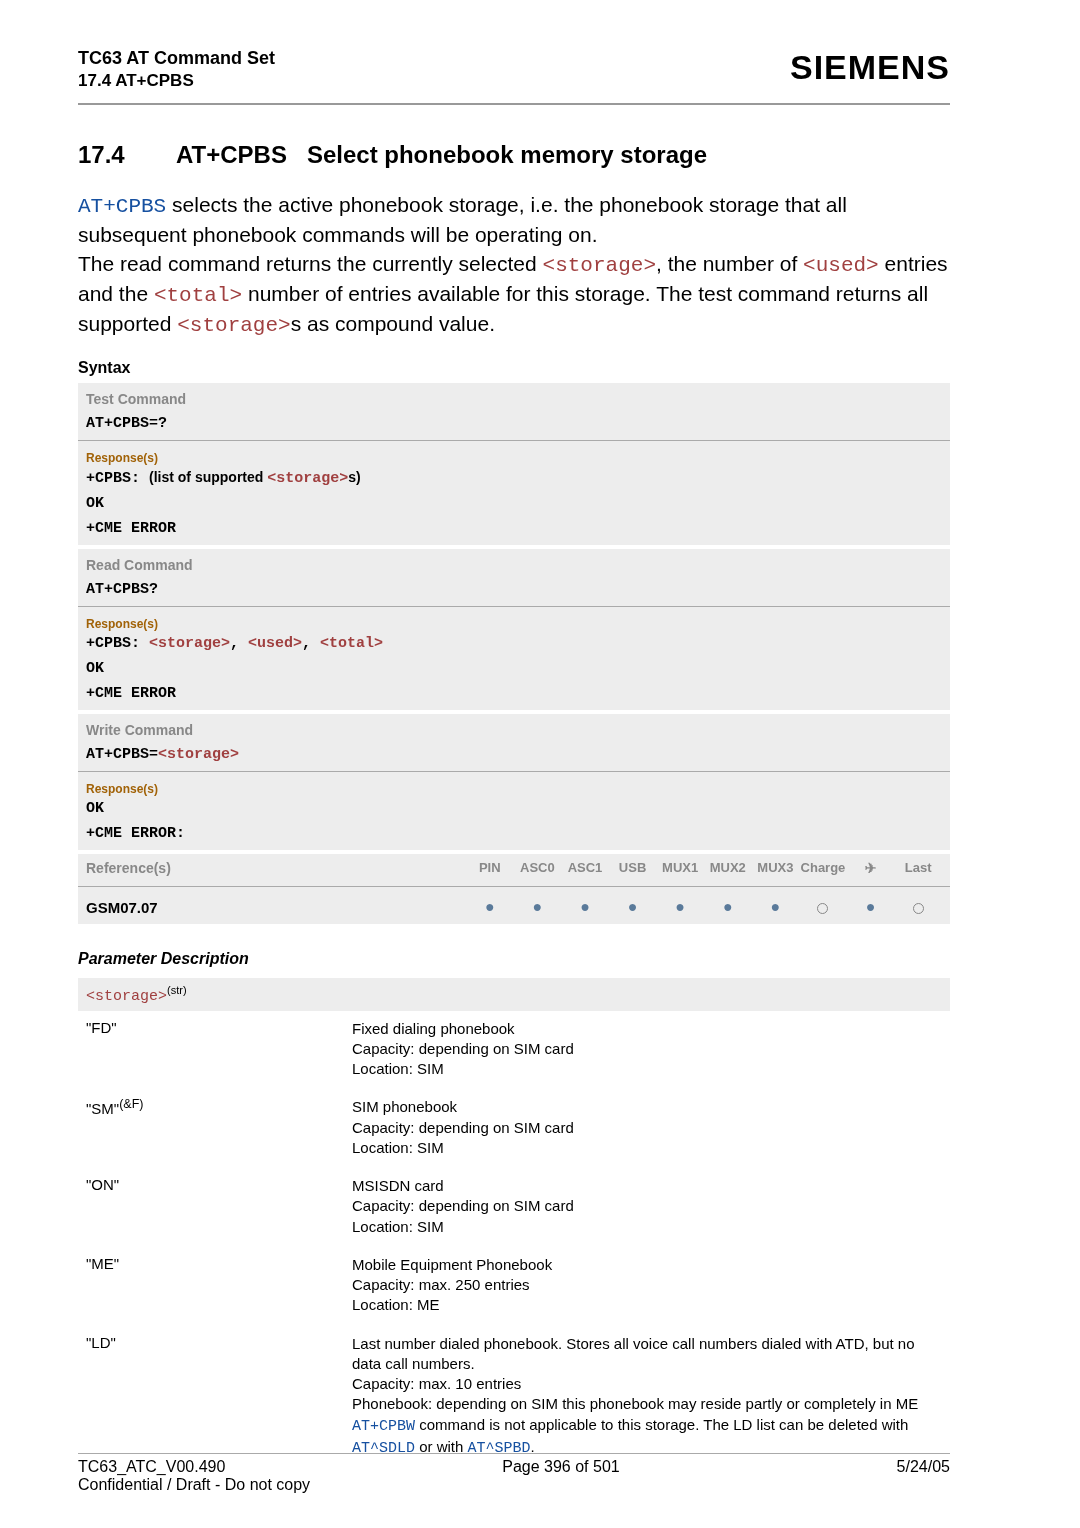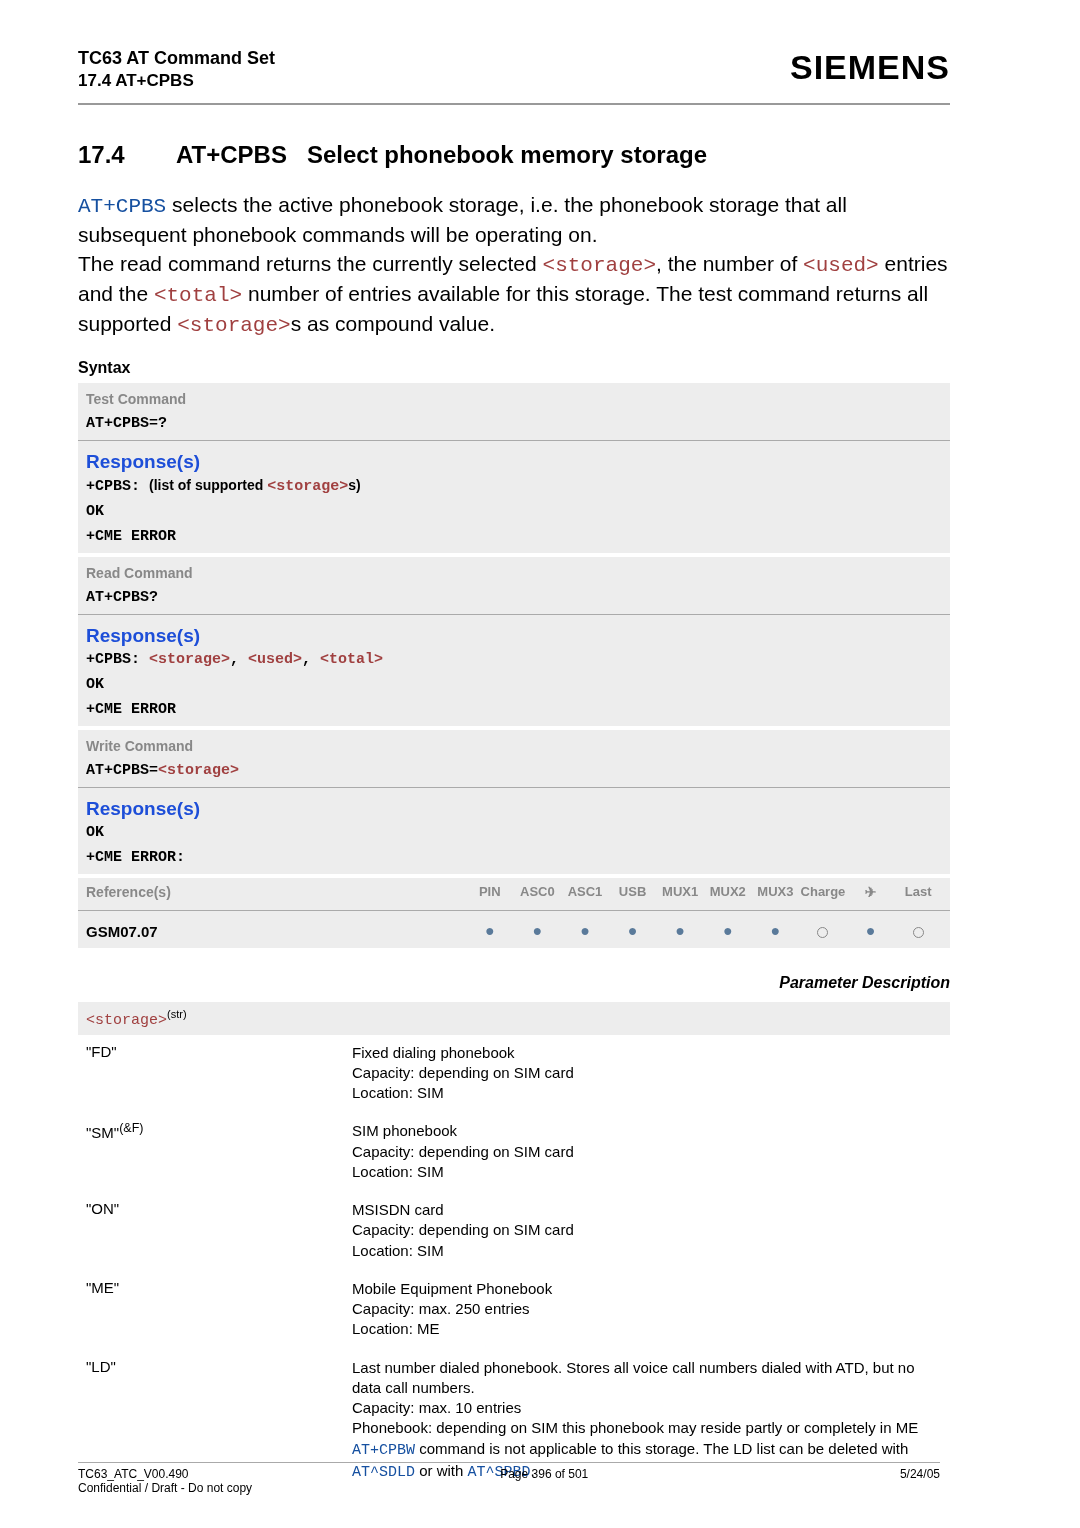--- a/index.html
+++ b/index.html
@@ -79,22 +79,22 @@
     padding: 0;
     margin-bottom: 4px;
     font-weight: bold;
   }
   .panel-header {
     color: #888;
     font-size: 14px;
     padding: 8px 8px 4px 8px;
   }
   .panel-resp {
-    color: #1d4ed8;
-    font-size: 19px;
+    color: #a16207;
+    font-size: 12px;
     padding: 6px 8px 0 8px;
   }
   .panel-mono {
     font-family: "Courier New", monospace;
     font-size: 15px;
     padding: 4px 8px;
   }
   .panel-mono span.txt {
     color: #000;
     font-family: Arial, Helvetica, sans-serif;
@@ -155,21 +155,20 @@
     border: 1.5px solid #888;
     border-radius: 50%;
     box-sizing: border-box;
     vertical-align: middle;
   }
   .param-heading {
     font-size: 16px;
     font-weight: bold;
     font-style: italic;
     margin: 26px 0 10px 0;
-    text-align: right;
   }
   .param-top {
     background: #ededed;
     padding: 6px 8px;
     font-family: "Courier New", monospace;
     font-size: 15px;
   }
   .param-top sup {
     font-family: Arial, Helvetica, sans-serif;
     font-size: 11px;
@@ -185,23 +184,23 @@
   }
   .param-table td.key {
     width: 250px;
   }
   .param-table td.desc {
     line-height: 1.35;
   }
   .footer {
     position: absolute;
     left: 78px;
-    right: 88px;
+    right: 78px;
     bottom: 34px;
-    font-size: 12px;
+    font-size: 16px;
   }
   .footer hr {
     border: none;
     border-top: 1px solid #aaa;
     margin-bottom: 4px;
   }
   .footer-row {
     display: flex;
     justify-content: space-between;
   }

